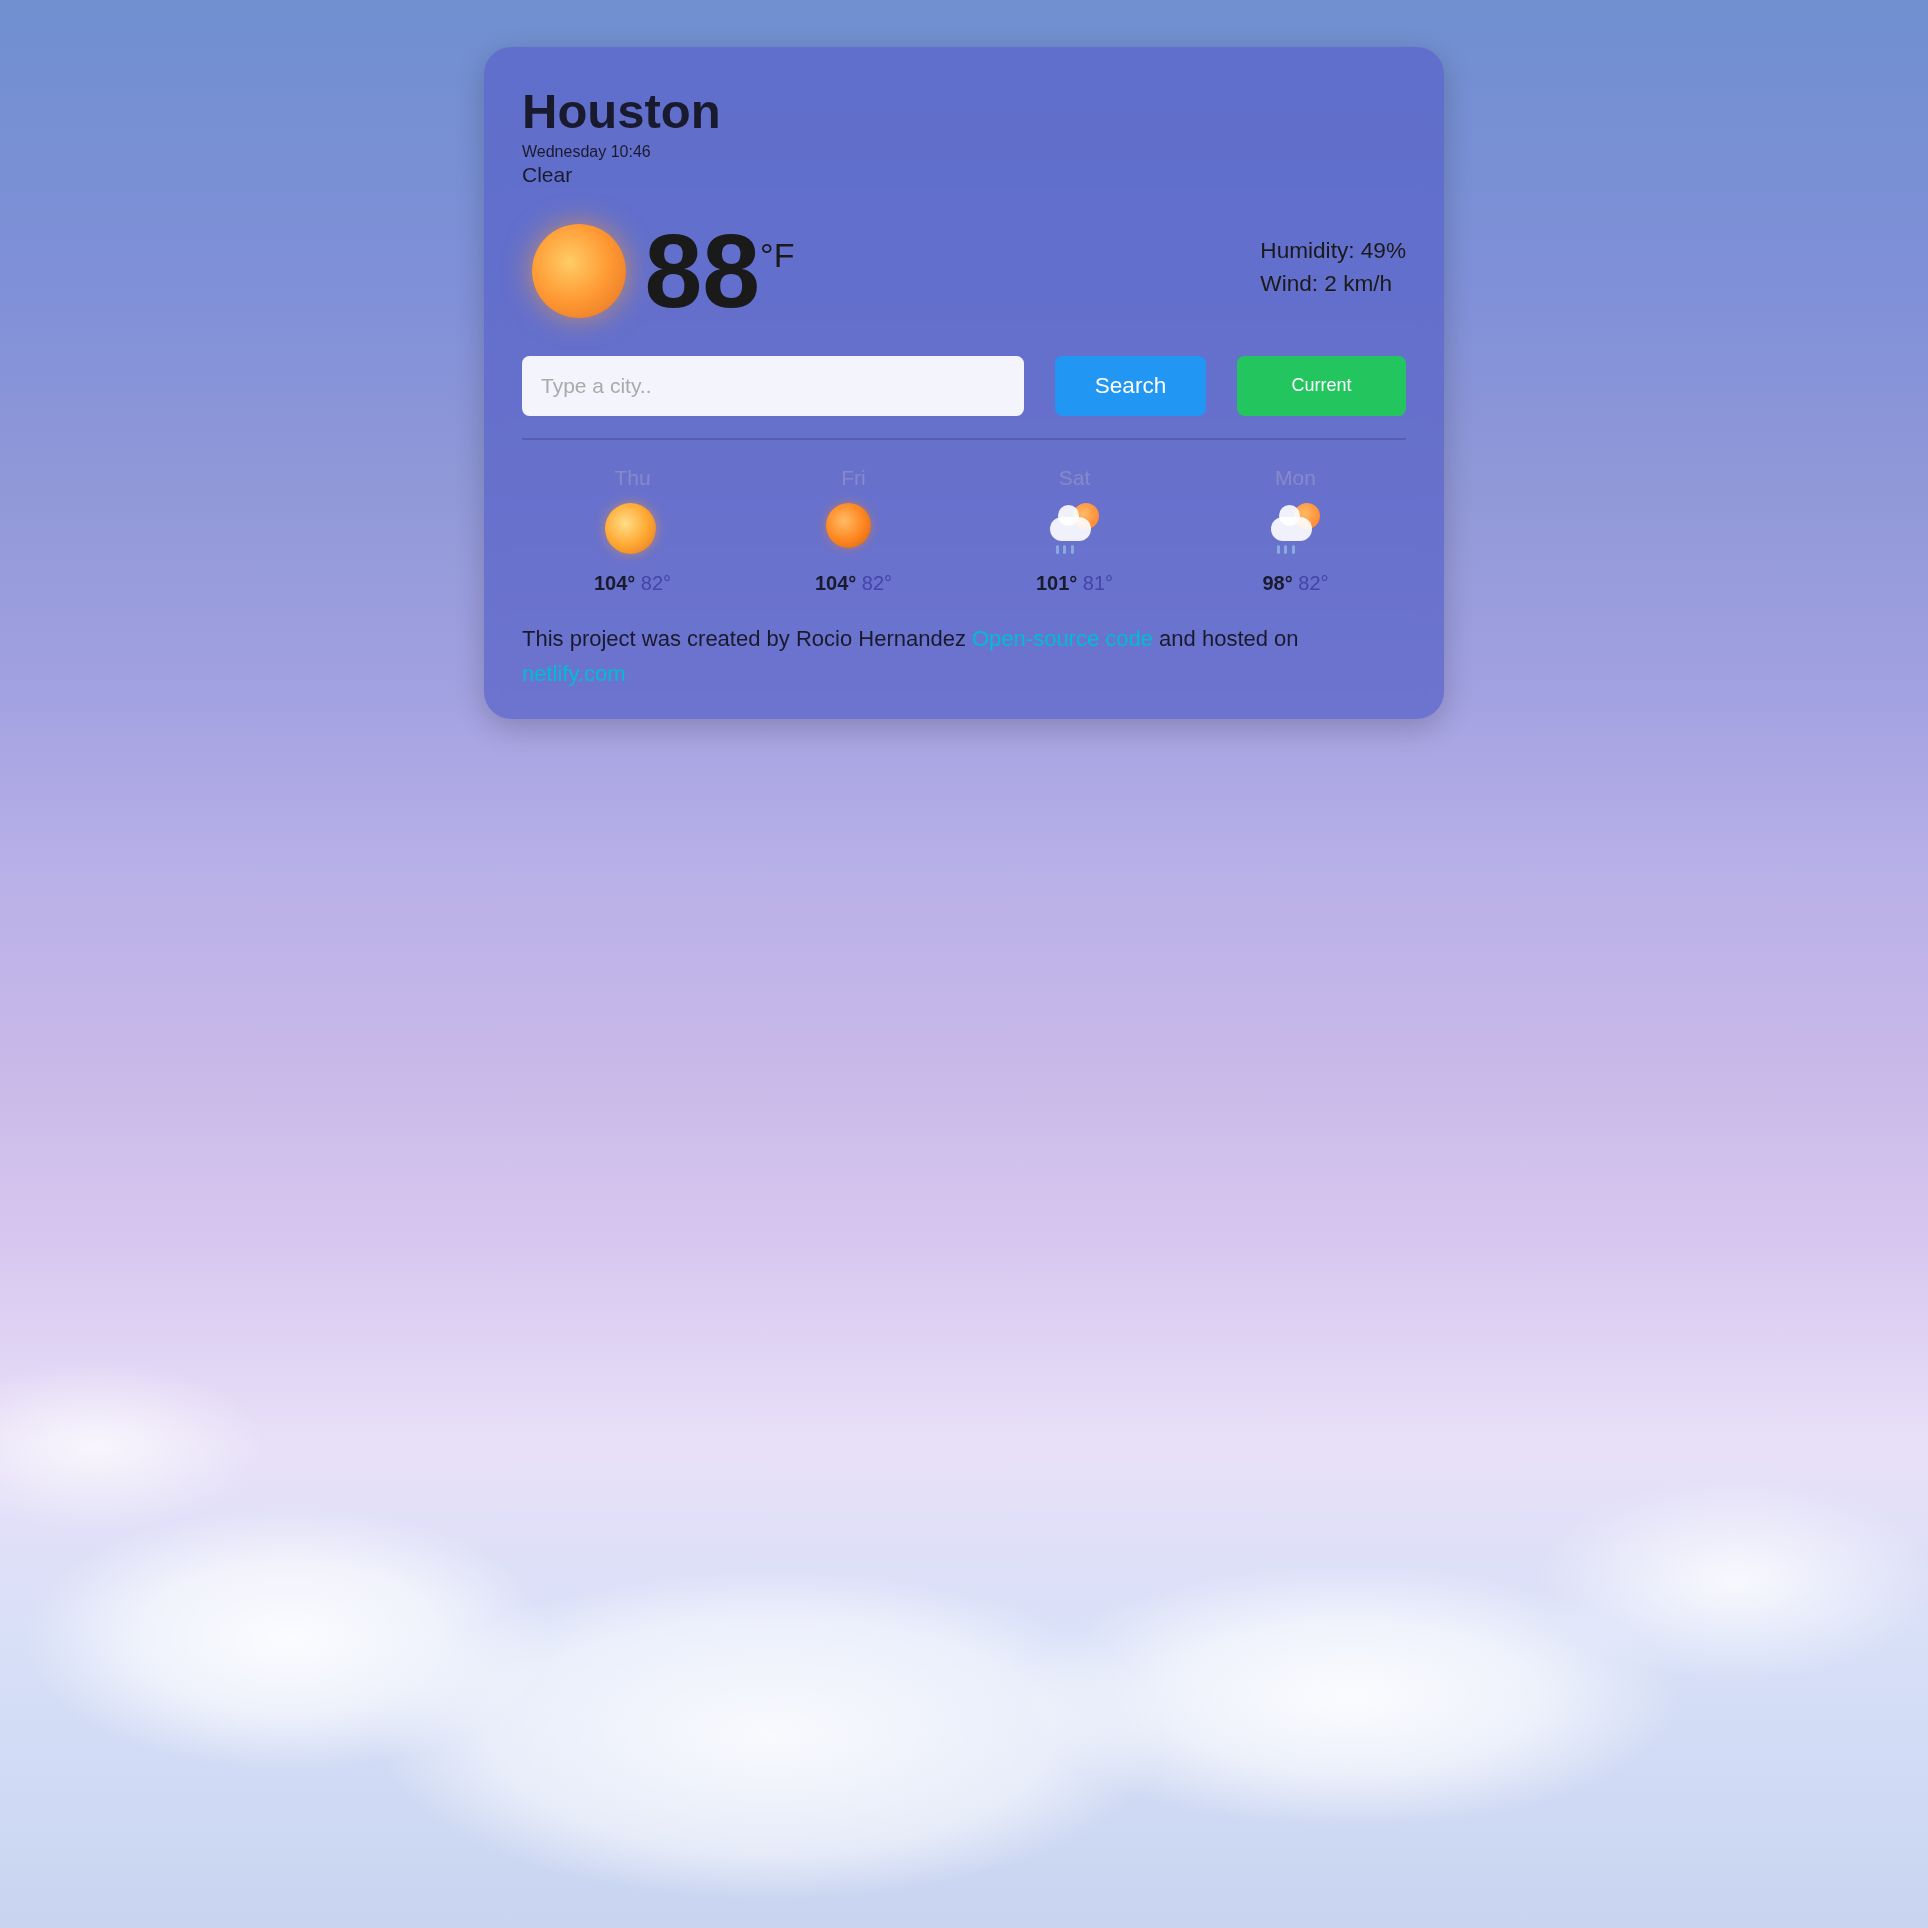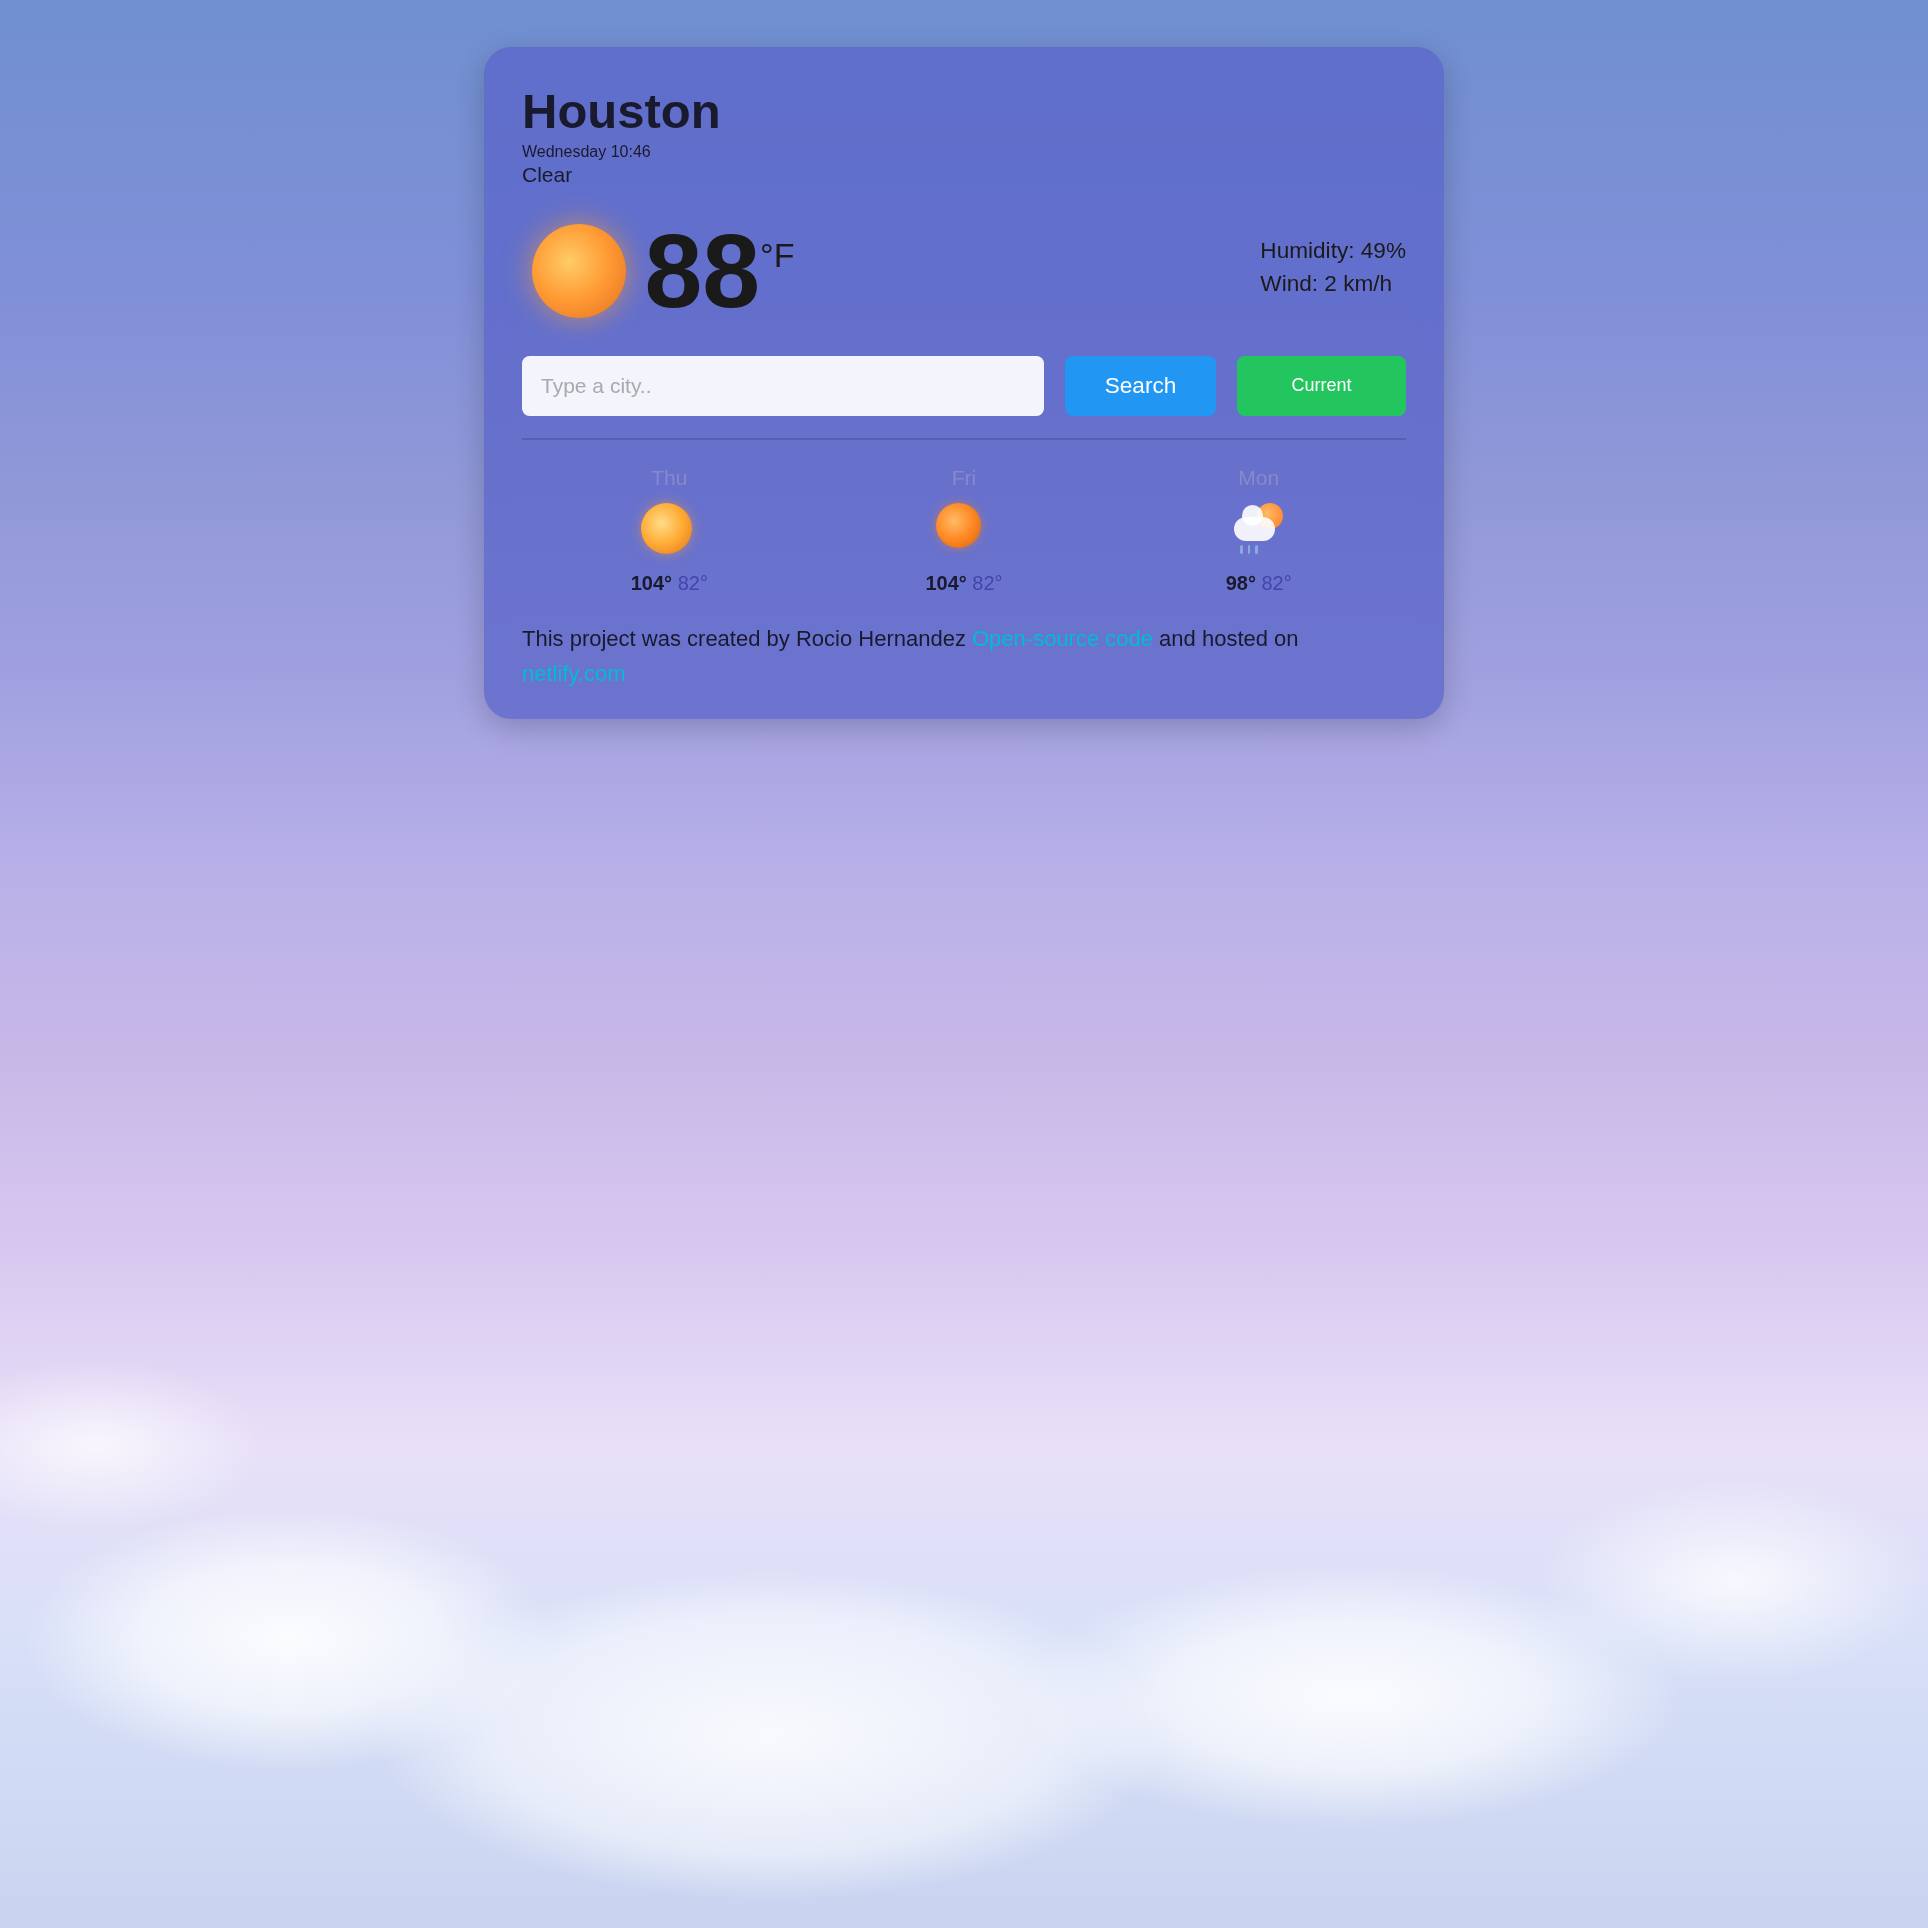--- a/index.html
+++ b/index.html
@@ -112,21 +112,21 @@
     }
 
     .detail-line {
       font-size: 22.6px;
       color: #1a1a1a;
       margin-bottom: 7.5px;
     }
 
     .search-section {
       display: flex;
-      gap: 21px;
+      gap: 31px;
       margin-bottom: 22.6px;
       align-items: center;
     }
 
     .city-input {
       flex: 1;
       height: 60px;
       border-radius: 7.5px;
       border: none;
       background: rgba(255,255,255,0.92);
@@ -341,20 +341,38 @@
       <div class="day-label">Fri</div>
       <div class="forecast-icon">
         <div class="forecast-sun-small"></div>
       </div>
       <div class="temp-range">
         <span class="high">104°</span>
         <span class="low"> 82°</span>
       </div>
     </div>
 
+    <div class="forecast-day">
+      <div class="day-label">Sat</div>
+      <div class="forecast-icon">
+        <div class="forecast-cloudy">
+          <div class="sun-behind"></div>
+          <div class="cloud"></div>
+          <div class="rain">
+            <div class="rain-drop"></div>
+            <div class="rain-drop"></div>
+            <div class="rain-drop"></div>
+          </div>
+        </div>
+      </div>
+      <div class="temp-range">
+        <span class="high">101°</span>
+        <span class="low"> 81°</span>
+      </div>
+    </div>
 
 
     <div class="forecast-day">
       <div class="day-label">Mon</div>
       <div class="forecast-icon">
         <div class="forecast-cloudy">
           <div class="sun-behind"></div>
           <div class="cloud"></div>
           <div class="rain">
             <div class="rain-drop"></div>

